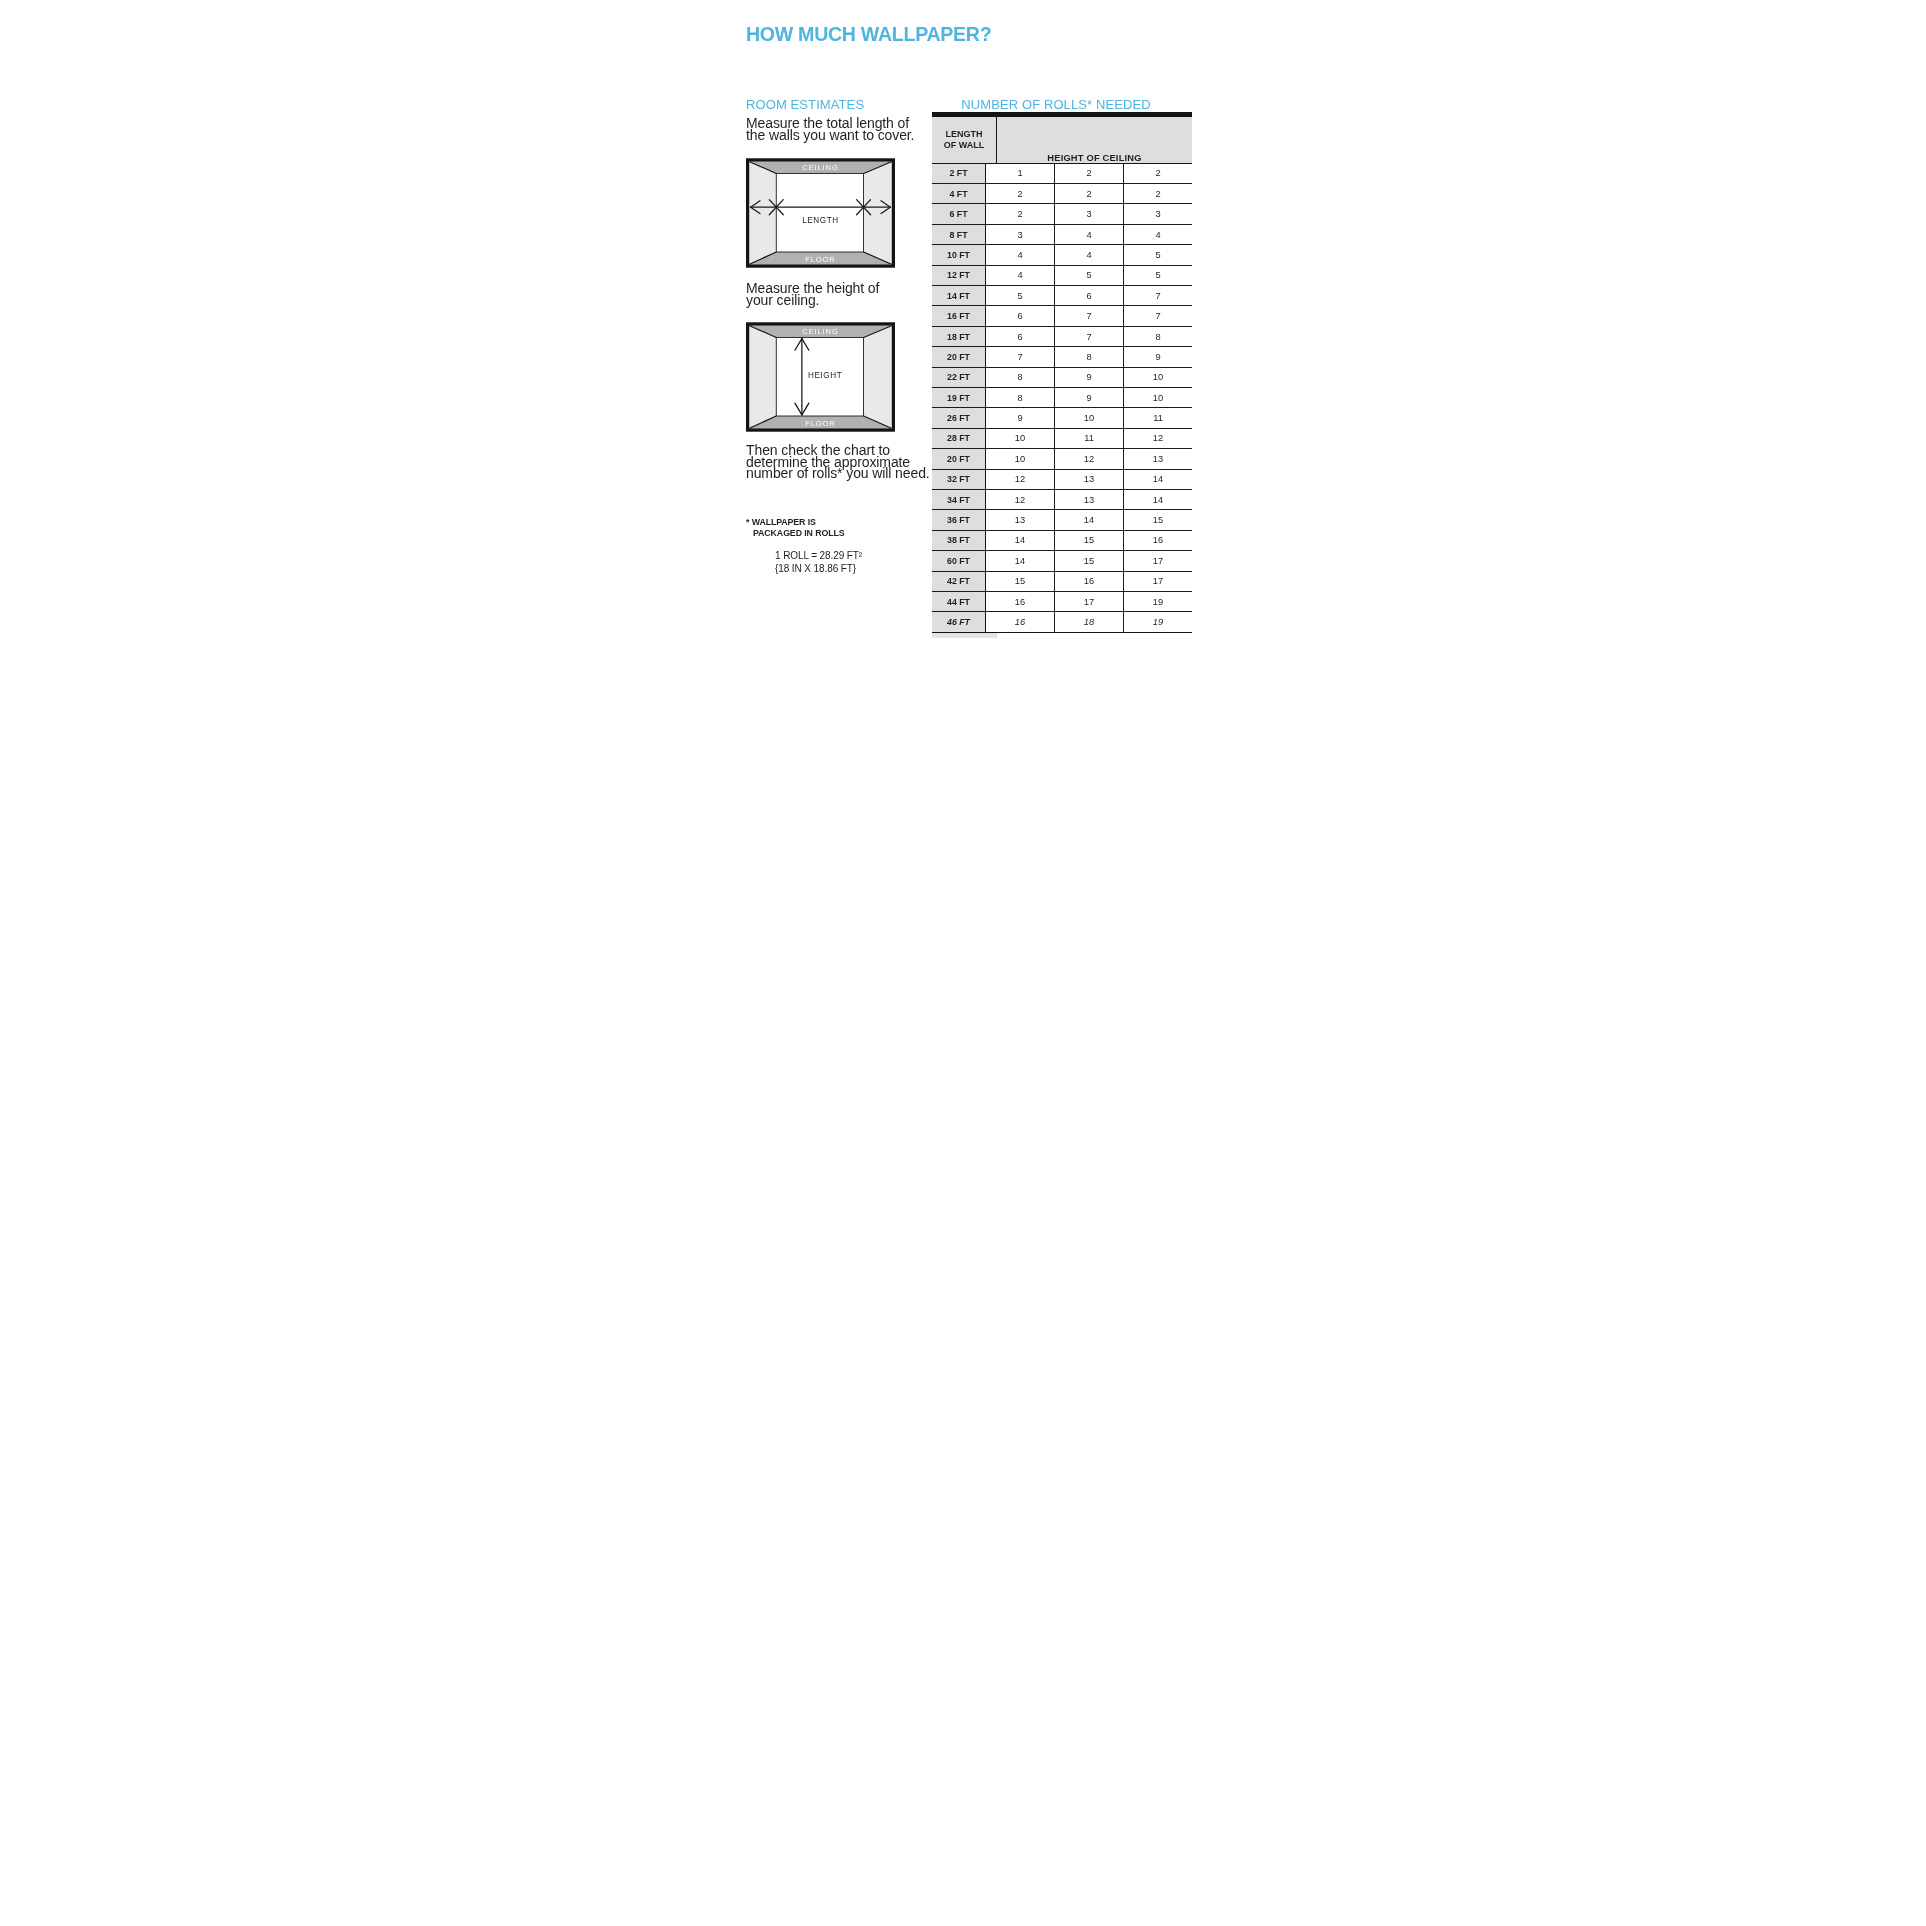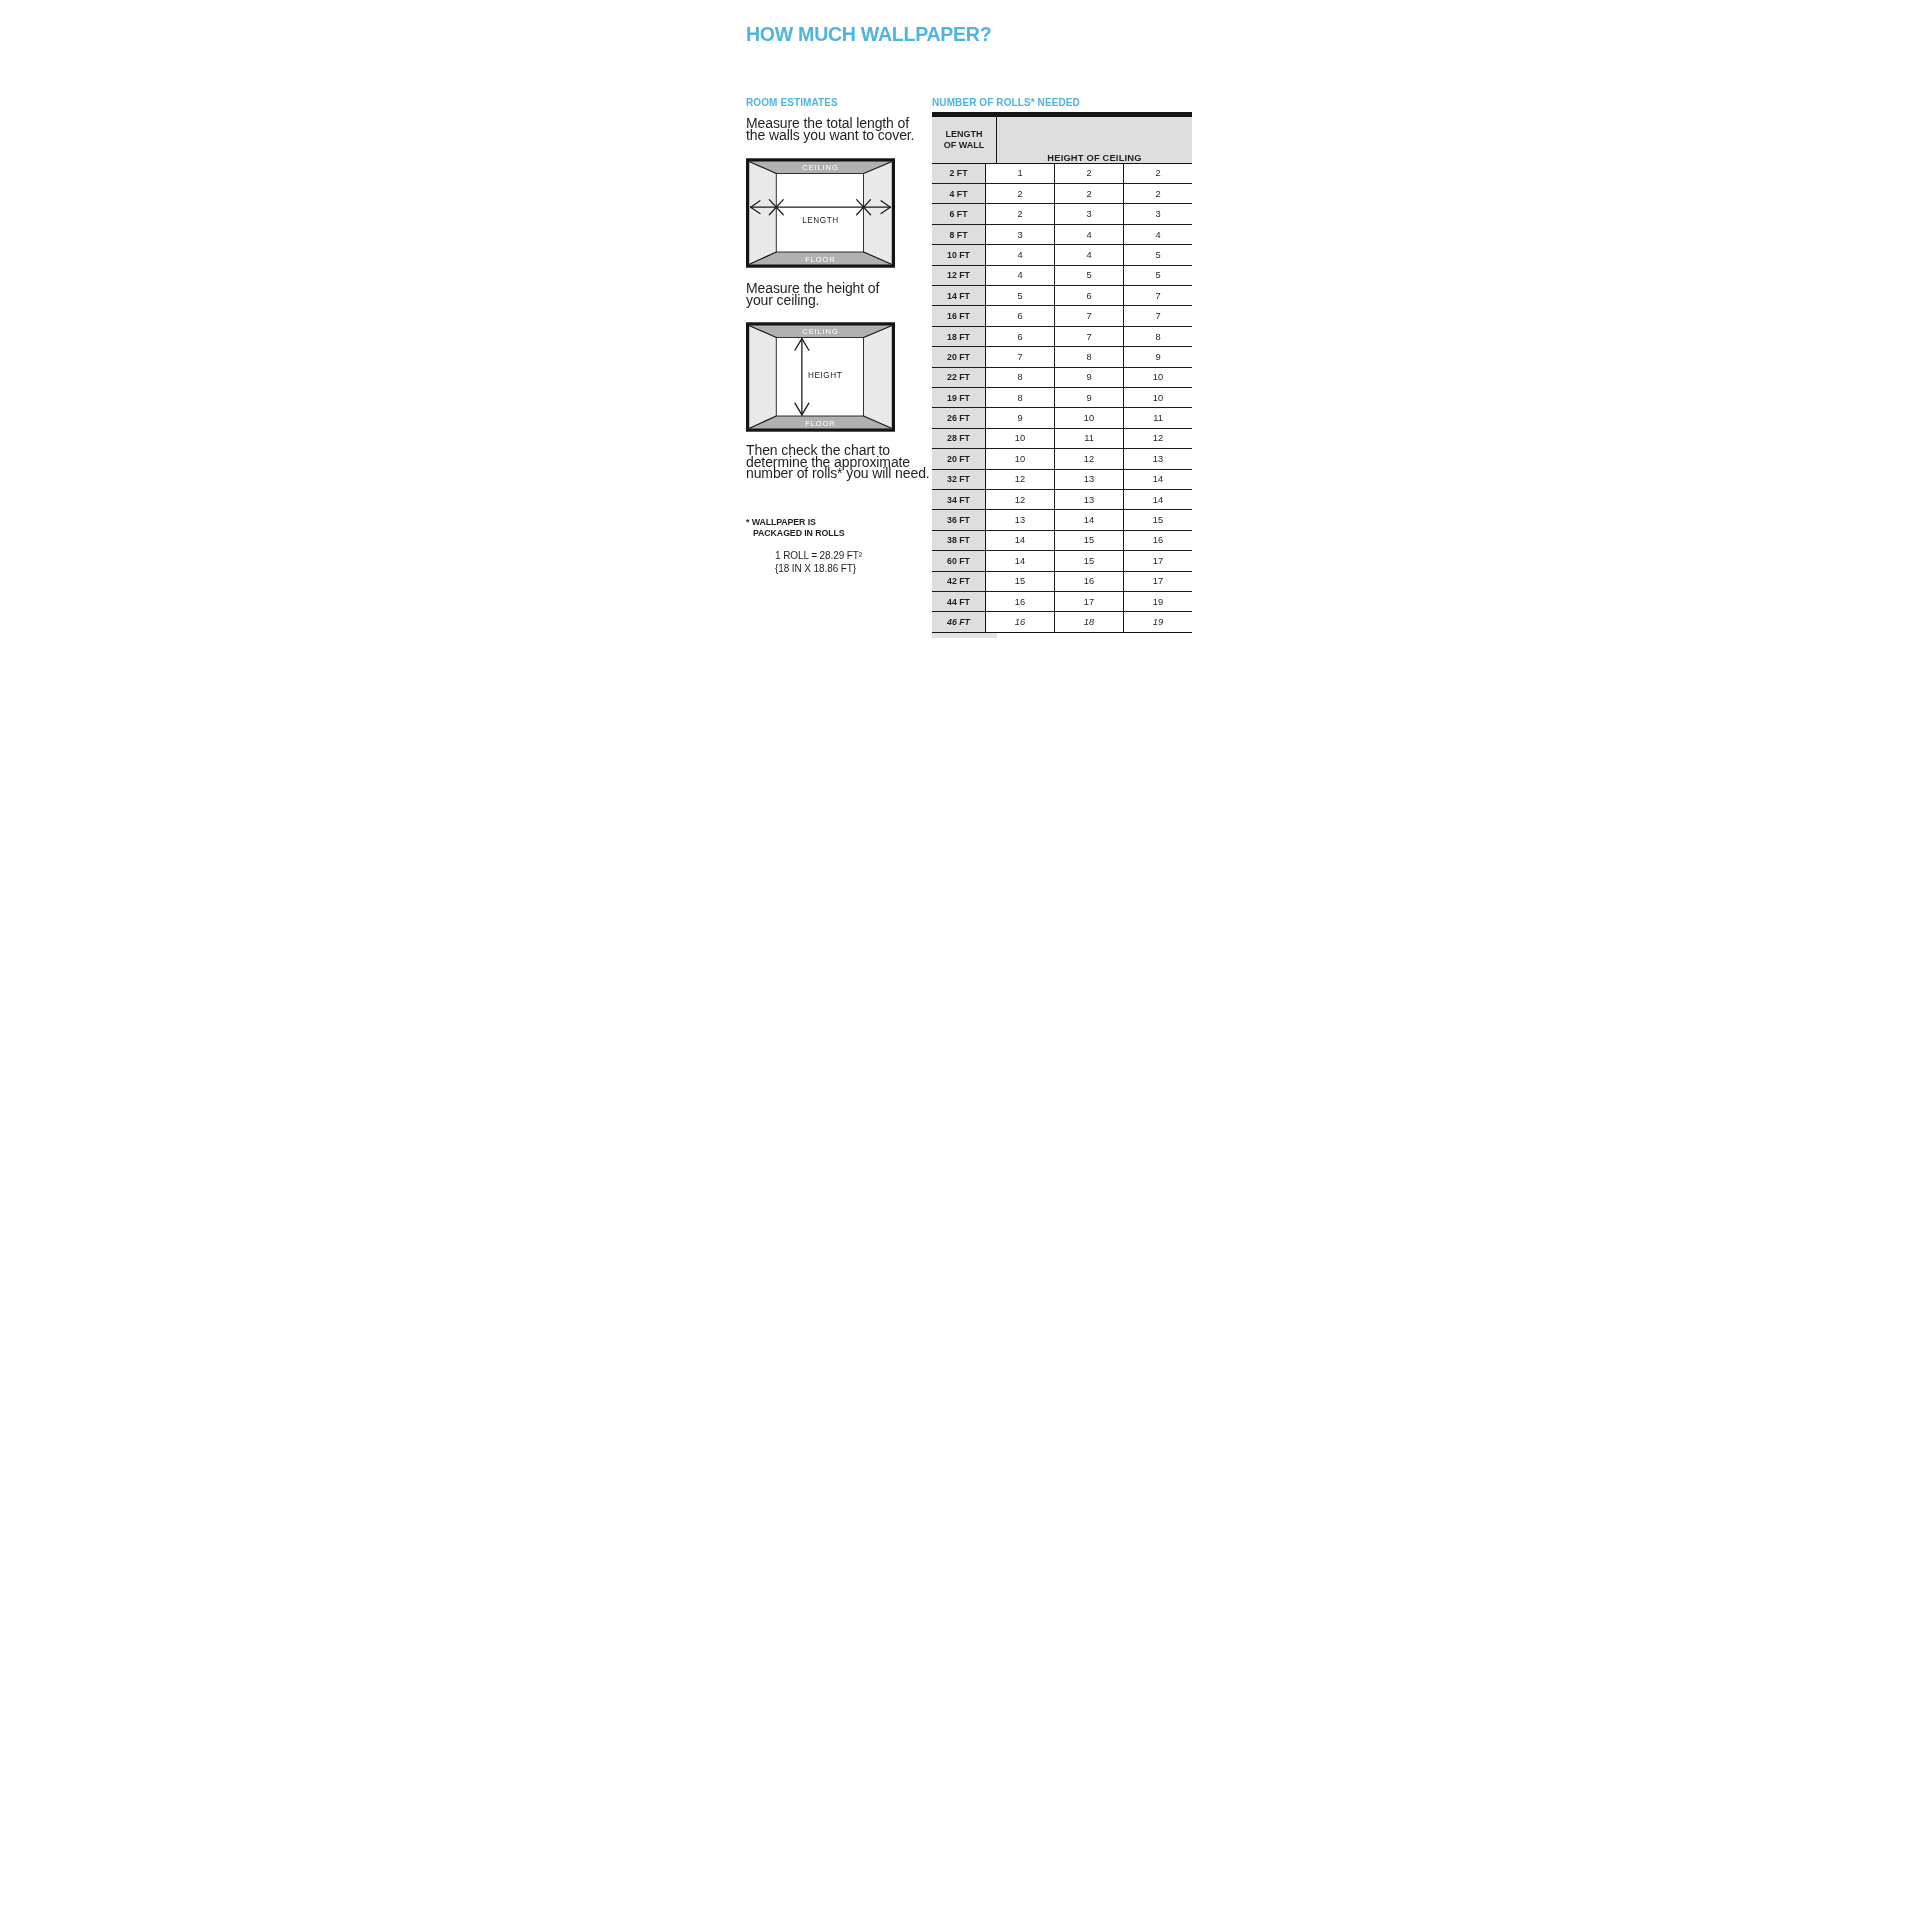--- a/index.html
+++ b/index.html
@@ -2,23 +2,23 @@
 <html style="font-size:9.3px"><head>
 <meta charset="utf-8">
 <style>
   html,body{margin:0;padding:0;background:#ffffff;}
   .page{position:relative;width:642px;height:642px;margin:0 auto;background:#fff;
         font-family:"Liberation Sans", sans-serif;color:#231f20;overflow:hidden;}
 
   .title{position:absolute;left:104px;top:23px;margin:0;font-size:20.4px;font-weight:700;
          color:#4fb4df;letter-spacing:-0.3px;transform:scaleX(0.96);transform-origin:left;}
 
-  .sec-heading{position:absolute;font-size:10px;font-weight:700;color:#4fb4df;letter-spacing:0.1px;}
+  .sec-heading{position:absolute;font-size:13px;font-weight:400;color:#4fb4df;letter-spacing:0.1px;}
   .room-estimates{left:104px;top:97px;}
-  .rolls-heading{left:290px;top:97px;width:260px;text-align:left;}
+  .rolls-heading{left:284px;top:97px;width:260px;text-align:center;}
 
   .para{position:absolute;left:104px;font-size:14px;line-height:11.7px;letter-spacing:-0.1px;}
   .p1{top:118px;}
   .p2{top:283px;}
   .p3{top:445px;}
 
   .diagram{position:absolute;left:104px;}
   .d1{top:158px;}
   .d2{top:322px;}
 

